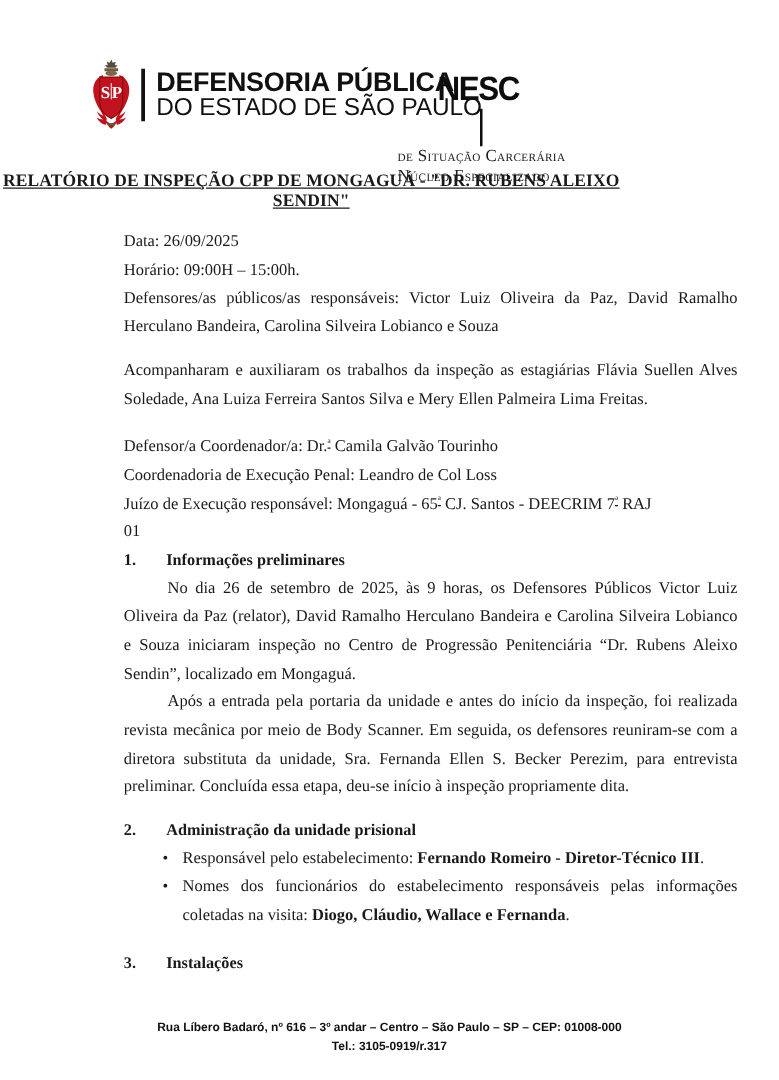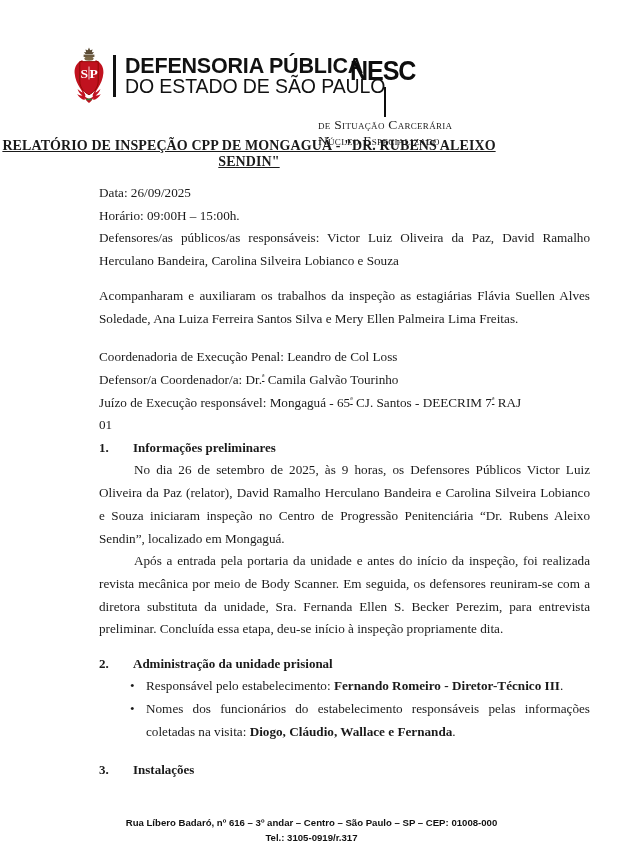--- a/index.html
+++ b/index.html
@@ -264,23 +264,23 @@
     <p class="meta">Data: 26/09/2025</p>
     <p class="meta">Horário: 09:00H – 15:00h.</p>
     <p class="meta">Defensores/as públicos/as responsáveis: Victor Luiz Oliveira da Paz, David Ramalho Herculano Bandeira, Carolina Silveira Lobianco e Souza</p>
 
     <div class="spacer-sm"></div>
 
     <p class="meta">Acompanharam e auxiliaram os trabalhos da inspeção as estagiárias Flávia Suellen Alves Soledade, Ana Luiza Ferreira Santos Silva e Mery Ellen Palmeira Lima Freitas.</p>
 
     <div class="spacer-md"></div>
 
+    <p class="meta"><span>Defensor/a Coordenador/a: Dr.</span><sup class="ord">ª</sup><span> Camila Galvão Tourinho</span></p>
+
     <p class="meta">Coordenadoria de Execução Penal: Leandro de Col Loss</p>
-
-    <p class="meta"><span>Defensor/a Coordenador/a: Dr.</span><sup class="ord">ª</sup><span> Camila Galvão Tourinho</span></p>
 
     <p class="meta"><span>Juízo de Execução responsável: Mongaguá - 65</span><sup class="ord">ª</sup><span> CJ. Santos - DEECRIM 7</span><sup class="ord">ª</sup><span> RAJ</span></p>
 
     <p class="meta">01</p>
 
     <h2 class="section">
       <span class="num">1.</span>
       <span class="label">Informações preliminares</span>
     </h2>
     <p class="para indent">No dia 26 de setembro de 2025, às 9 horas, os Defensores Públicos Victor Luiz Oliveira da Paz (relator), David Ramalho Herculano Bandeira e Carolina Silveira Lobianco e Souza iniciaram inspeção no Centro de Progressão Penitenciária “Dr. Rubens Aleixo Sendin”, localizado em Mongaguá.</p>

